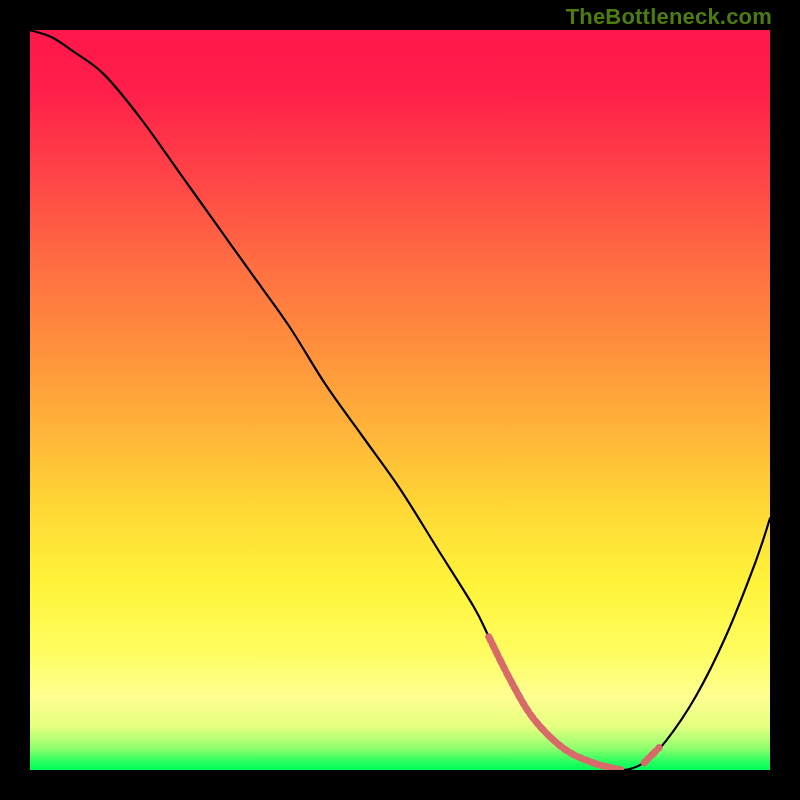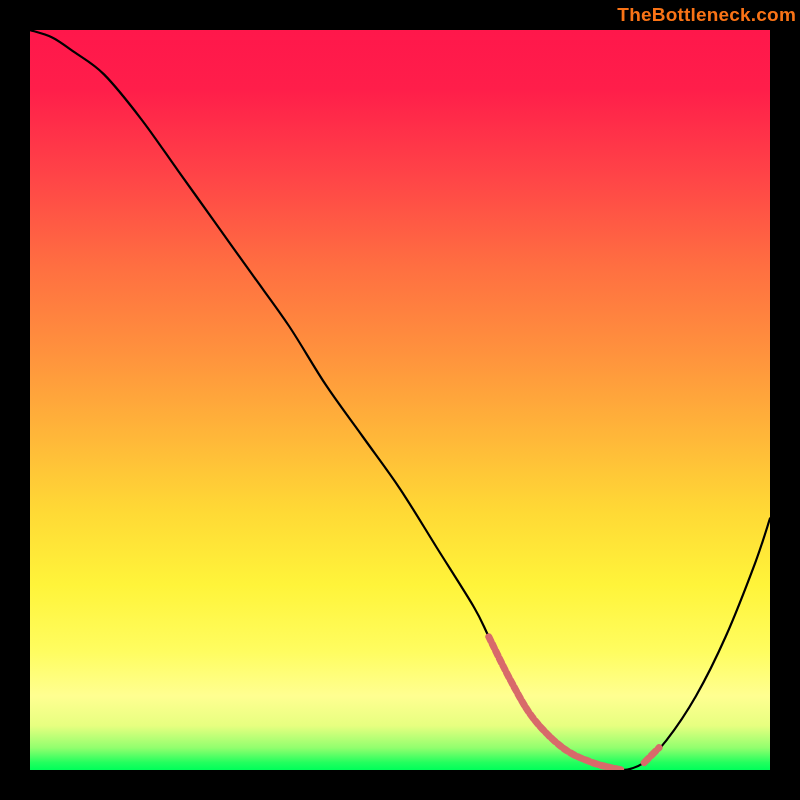--- a/index.html
+++ b/index.html
@@ -13,24 +13,24 @@
   }
   .stage {
     position: relative;
     width: 800px;
     height: 800px;
     background: #000000;
   }
   .watermark {
     position: absolute;
     top: 4px;
-    right: 4px;
-    font-size: 19px;
+    right: 28px;
+    font-size: 22px;
     font-weight: 600;
-    color: #f97316;
+    color: #4d7c0f;
     letter-spacing: 0.2px;
     z-index: 10;
   }
   .plot-area {
     position: absolute;
     left: 30px;
     top: 30px;
     width: 740px;
     height: 740px;
     overflow: hidden;

